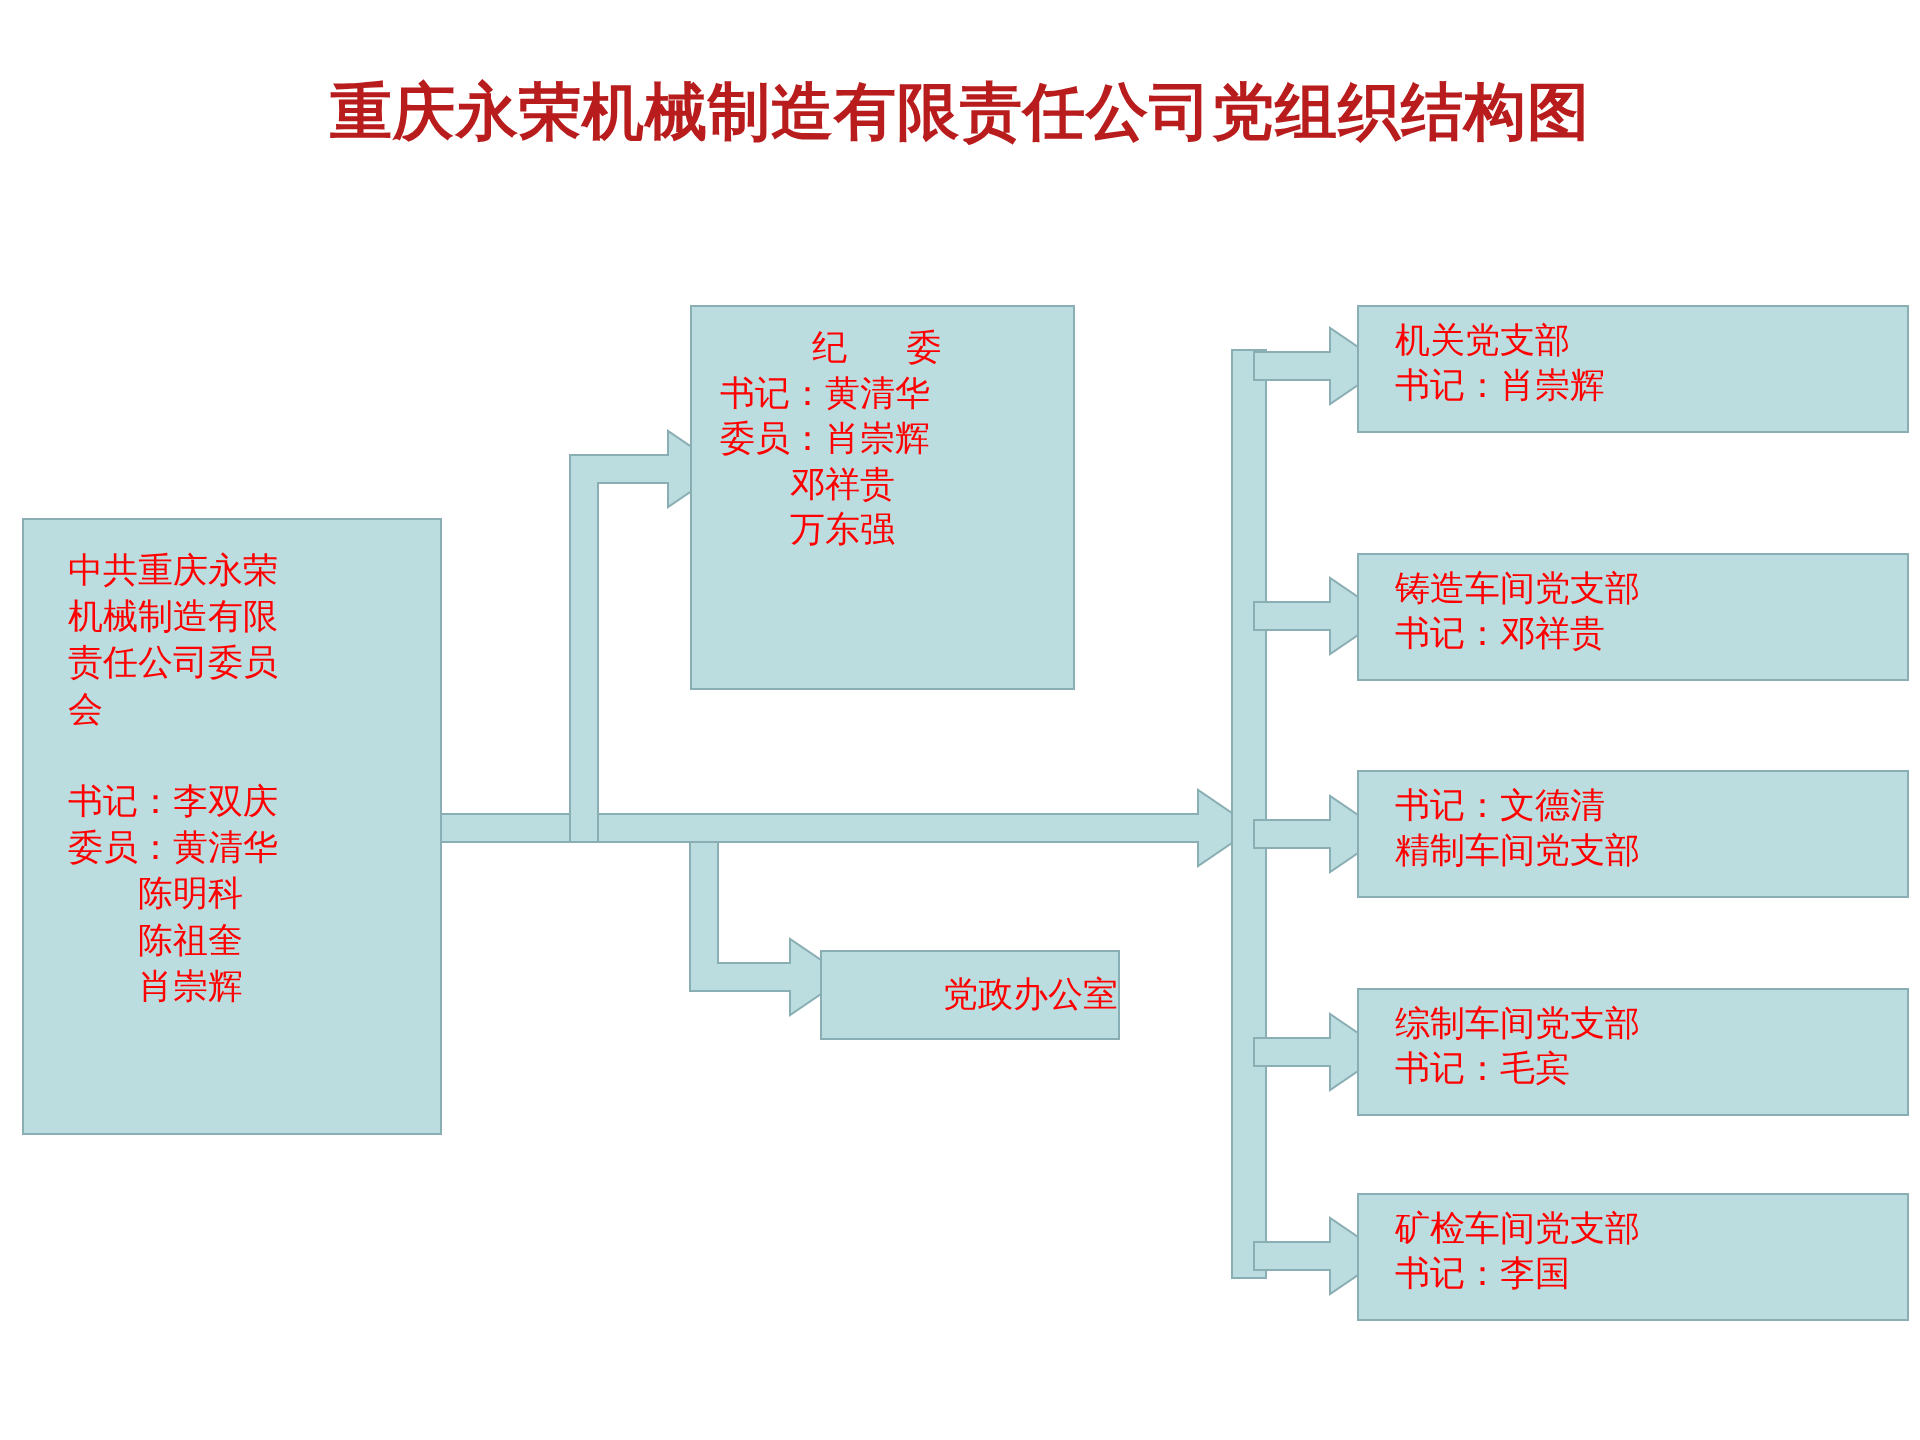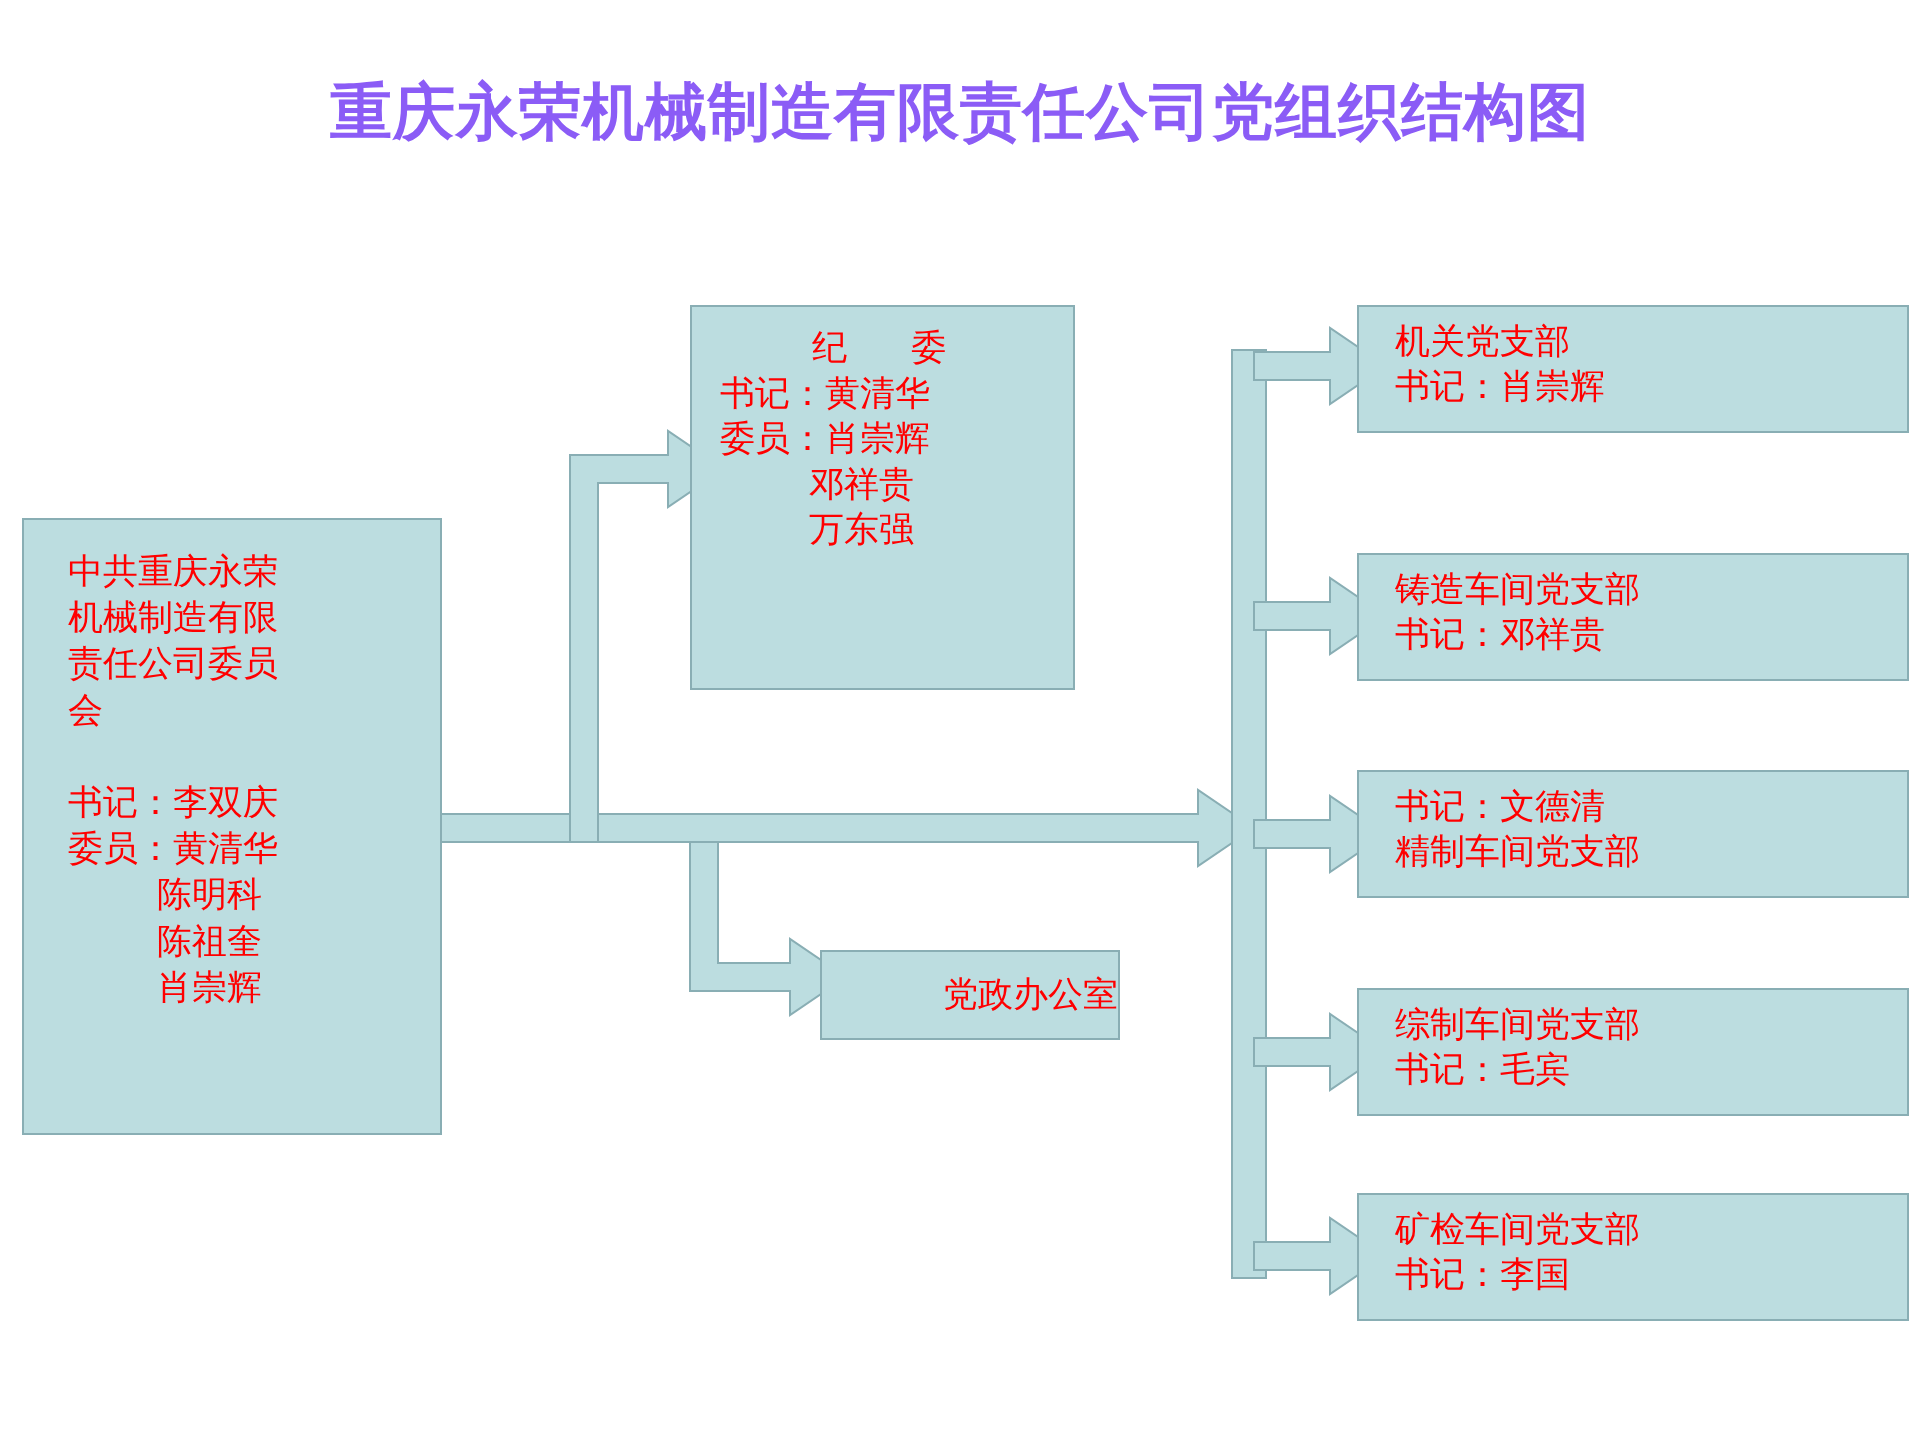--- a/index.html
+++ b/index.html
@@ -19,39 +19,40 @@
     width: 1920px;
     height: 1440px;
     background: #ffffff;
   }
   .title {
     position: absolute;
     left: 0;
     top: 78px;
     width: 1920px;
     text-align: center;
-    color: #8b5cf6;
+    color: #b91c1c;
     font-size: 62px;
     font-weight: bold;
     letter-spacing: 1px;
     line-height: 1.1;
     white-space: nowrap;
   }
   .box {
     position: absolute;
     background: #BCDDE0;
     border: 2px solid #89AEB4;
     box-sizing: border-box;
     color: #FF0000;
     font-size: 33px;
     line-height: 1.30;
   }
   .box .ln {
     display: block;
     white-space: pre;
+    font-family: Liberation Serif, serif;
   }
   
   #box-committee {
     left: 22px;
     top: 518px;
     width: 420px;
     height: 617px;
     padding: 28px 12px 0 44px;
     font-size: 35px;
     line-height: 1.32;

